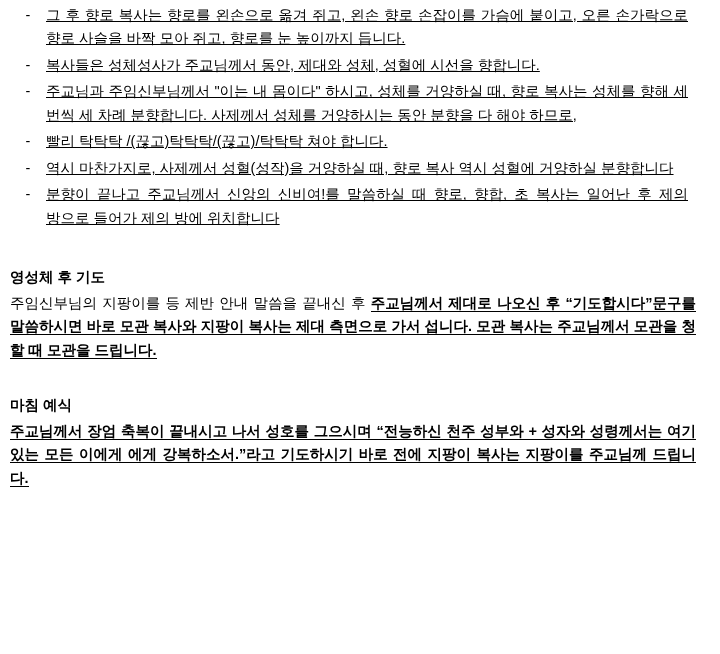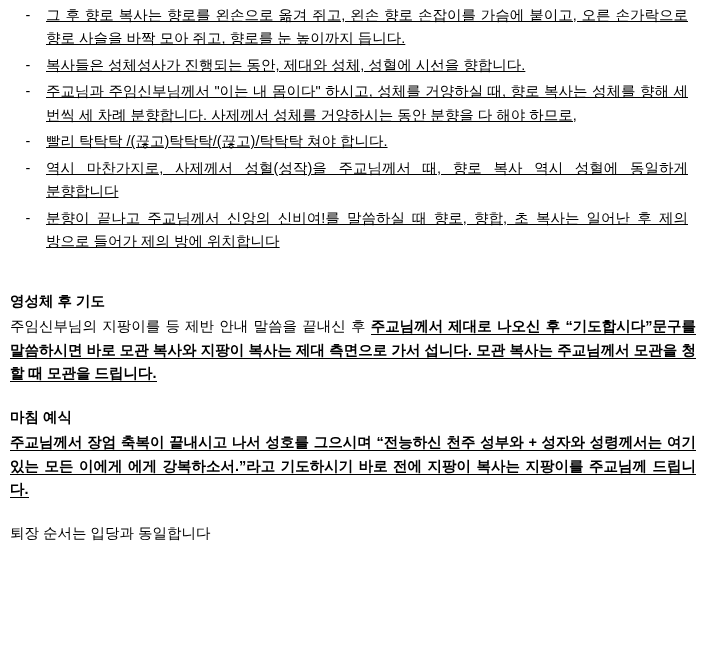--- a/index.html
+++ b/index.html
@@ -61,49 +61,49 @@
     text-align: justify;
     padding-right: 6px;
   }
   .u-bold {
     font-weight: bold;
     border-bottom: 1.5px solid #000;
   }
   .plain {
     font-weight: normal;
   }
-  .sec-gap-sm { margin-top: 20px; }
+  .sec-gap-sm { margin-top: 32px; }
   .sec-gap-lg { margin-top: 36px; }
   .last-line { margin-top: 2px; }
 </style>
 </head>
 <body>
 
 <div class="page">
 
   <ul class="bullet-list">
     <li class="bullet-item">
       <span class="bullet-mark">-</span>
       <span class="bullet-text">그 후 향로 복사는 향로를 왼손으로 옮겨 쥐고, 왼손 향로 손잡이를 가슴에 붙이고, 오른 손가락으로 향로 사슬을 바짝 모아 쥐고, 향로를 눈 높이까지 듭니다.</span>
     </li>
     <li class="bullet-item">
       <span class="bullet-mark">-</span>
-      <span class="bullet-text">복사들은 성체성사가 진행되는 동안, 제대와 성체, 성혈에 시선을 향합니다.</span>
+      <span class="bullet-text">복사들은 성체성사가 주교님께서 동안, 제대와 성체, 성혈에 시선을 향합니다.</span>
     </li>
     <li class="bullet-item">
       <span class="bullet-mark">-</span>
       <span class="bullet-text">주교님과 주임신부님께서 "이는 내 몸이다" 하시고, 성체를 거양하실 때, 향로 복사는 성체를 향해 세 번씩 세 차례 분향합니다. 사제께서 성체를 거양하시는 동안 분향을 다 해야 하므로,</span>
     </li>
     <li class="bullet-item">
       <span class="bullet-mark">-</span>
       <span class="bullet-text">빨리 탁탁탁 /(끊고)탁탁탁/(끊고)/탁탁탁 쳐야 합니다.</span>
     </li>
     <li class="bullet-item">
       <span class="bullet-mark">-</span>
-      <span class="bullet-text">역시 마찬가지로, 사제께서 성혈(성작)을 주교님께서 때, 향로 복사 역시 성혈에 동일하게 분향합니다</span>
+      <span class="bullet-text">역시 마찬가지로, 사제께서 성혈(성작)을 거양하실 때, 향로 복사 역시 성혈에 거양하실 분향합니다</span>
     </li>
     <li class="bullet-item">
       <span class="bullet-mark">-</span>
       <span class="bullet-text">분향이 끝나고 주교님께서  신앙의 신비여!를 말씀하실 때 향로, 향합, 초 복사는 일어난 후 제의 방으로 들어가 제의 방에 위치합니다</span>
     </li>
   </ul>
 
   <div class="section sec-gap-lg">
     <div class="section-heading">영성체 후 기도</div>
     <div class="section-body">
@@ -112,16 +112,15 @@
   </div>
 
   <div class="section sec-gap-sm">
     <div class="section-heading">마침 예식</div>
     <div class="section-body">
       <span class="u-bold">주교님께서 장엄 축복이 끝내시고 나서 성호를 그으시며 “전능하신 천주 성부와 + 성자와 성령께서는 여기 있는 모든 이에게 에게 강복하소서.”라고 기도하시기 바로 전에 지팡이 복사는 지팡이를 주교님께 드립니다.</span>
     </div>
   </div>
 
   <div class="section sec-gap-sm">
-    <div class="section-body last-line">퇴장 순서는 입당과 동일합니다</div>
   </div>
 
 </div>
 
 </body></html>

